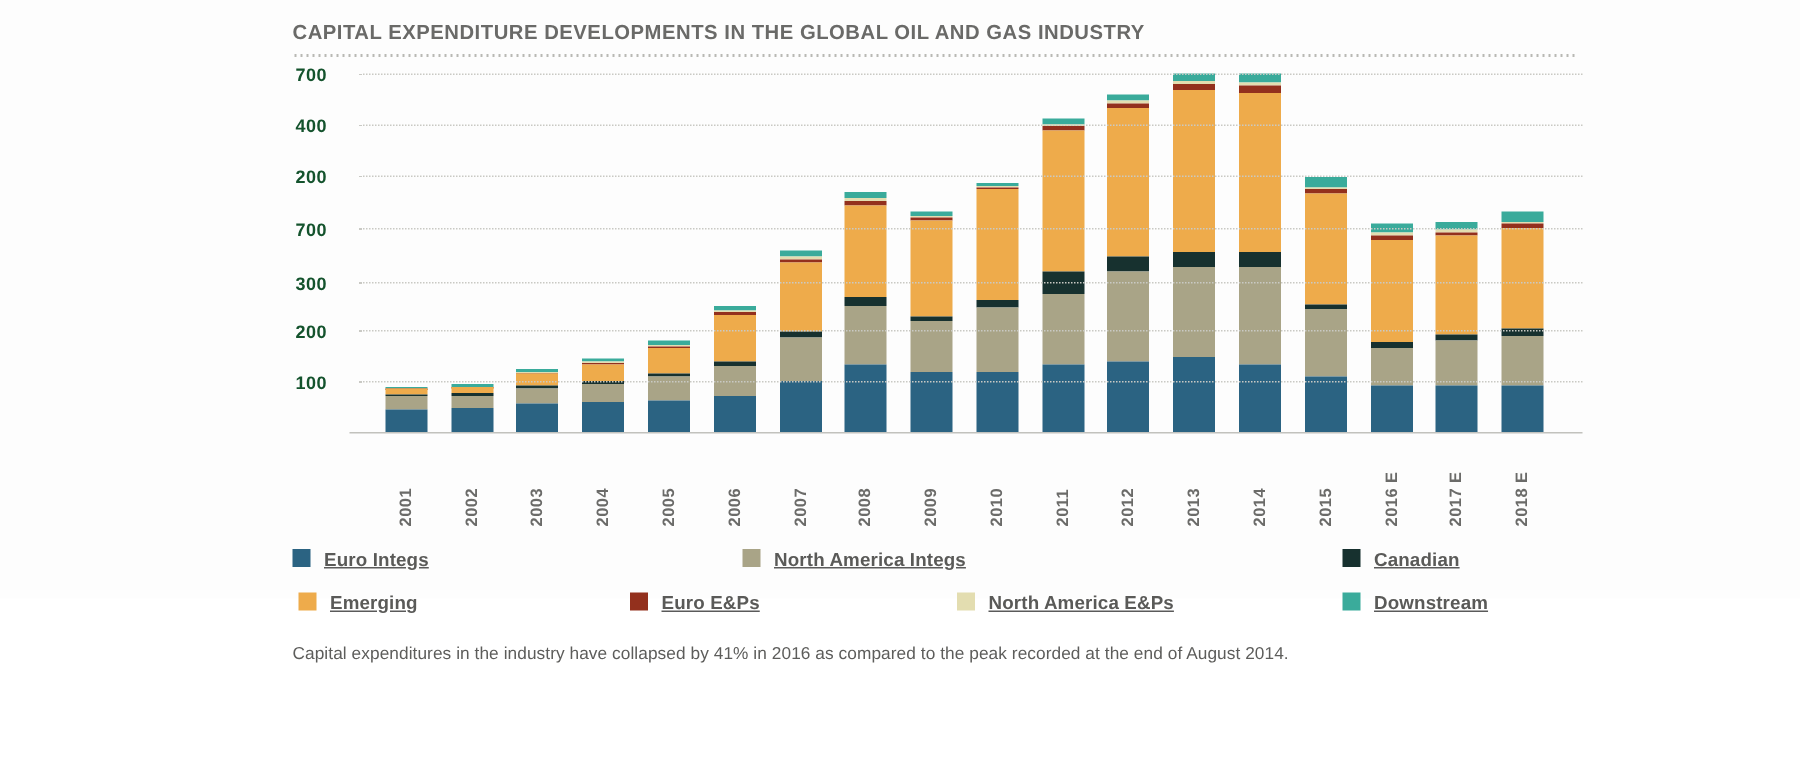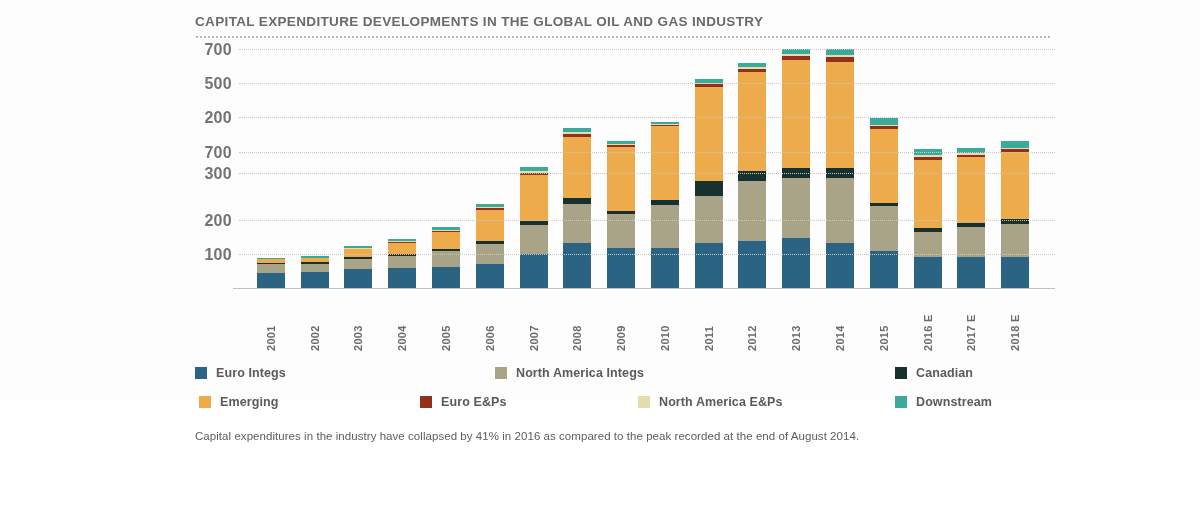--- a/index.html
+++ b/index.html
@@ -29,23 +29,23 @@
   
   .chart-wrap{position:relative;margin-top:11px;height:305px;width:860px;}
   .plot{
     position:absolute;left:44px;top:0;right:0;height:240px;
   }
   .gridline{
     position:absolute;left:0;right:0;height:0;
     border-top:1px dotted #c9c9c4;
   }
   .ytick{
-    position:absolute;right:100%;margin-right:7px;
+    position:absolute;right:100%;margin-right:21px;
     transform:translateY(-50%);
-    font-size:16px;font-weight:bold;color:#737373;
+    font-size:12px;font-weight:bold;color:#14532d;
     white-space:nowrap;letter-spacing:.3px;
   }
   .baseline{
     position:absolute;left:-6px;right:0;bottom:0;height:1px;background:#c2c2bd;
   }
   .bars{
     position:absolute;left:0;right:0;bottom:1px;top:0;
     display:flex;align-items:flex-end;
     padding-left:10px;padding-right:18px;
     box-sizing:border-box;
@@ -66,21 +66,21 @@
   .xcol{flex:1 1 0;display:flex;justify-content:center;}
   .xlab{
     font-size:11px;font-weight:bold;color:#6b6b69;letter-spacing:.3px;
     writing-mode:vertical-rl;transform:rotate(180deg);
     white-space:nowrap;
   }
 
   
   .legend{margin-top:4px;width:856px;}
   .legrow{display:flex;align-items:center;height:29px;}
-  .legitem{display:flex;align-items:center;}
+  .legitem{display:flex;text-decoration:underline;}
   .swatch{width:12px;height:12px;display:inline-block;flex:0 0 auto;}
   .leglabel{
     margin-left:9px;font-size:12.5px;font-weight:bold;color:#5a5a58;
     white-space:nowrap;letter-spacing:.1px;
   }
 
   
   .note{margin-top:14px;font-size:11.5px;color:#5d5d5b;letter-spacing:.05px;}
   .source{
     margin-top:11px;font-size:11.5px;font-weight:bold;color:#6a6a68;
@@ -298,31 +298,31 @@
                 <div class="seg" style="height: 6.14571px; background: rgb(58, 171, 155);"></div>
               </div>
             </div>
           </div>
       <div class="gridline" style="bottom: 34.1429px;">
             <span class="ytick">100</span>
           </div>
           <div class="gridline" style="bottom: 68.2857px;">
             <span class="ytick">200</span>
           </div>
-          <div class="gridline" style="bottom: 115px; text-align: center;">
+          <div class="gridline" style="bottom: 100px; text-align: center;">
             <span class="ytick">300</span>
           </div>
           <div class="gridline" style="bottom: 136.571px;">
             <span class="ytick">700</span>
           </div>
           <div class="gridline" style="bottom: 170.714px;">
             <span class="ytick">200</span>
           </div>
           <div class="gridline" style="bottom: 204.857px;">
-            <span class="ytick">500</span>
+            <span class="ytick">400</span>
           </div>
           <div class="gridline" style="bottom: 239px;">
             <span class="ytick">700</span>
           </div>
         </div>
       <div class="xlabels" id="xlabels">
           <div class="xcol">
             <span class="xlab">2001</span>
           </div>
           <div class="xcol">

